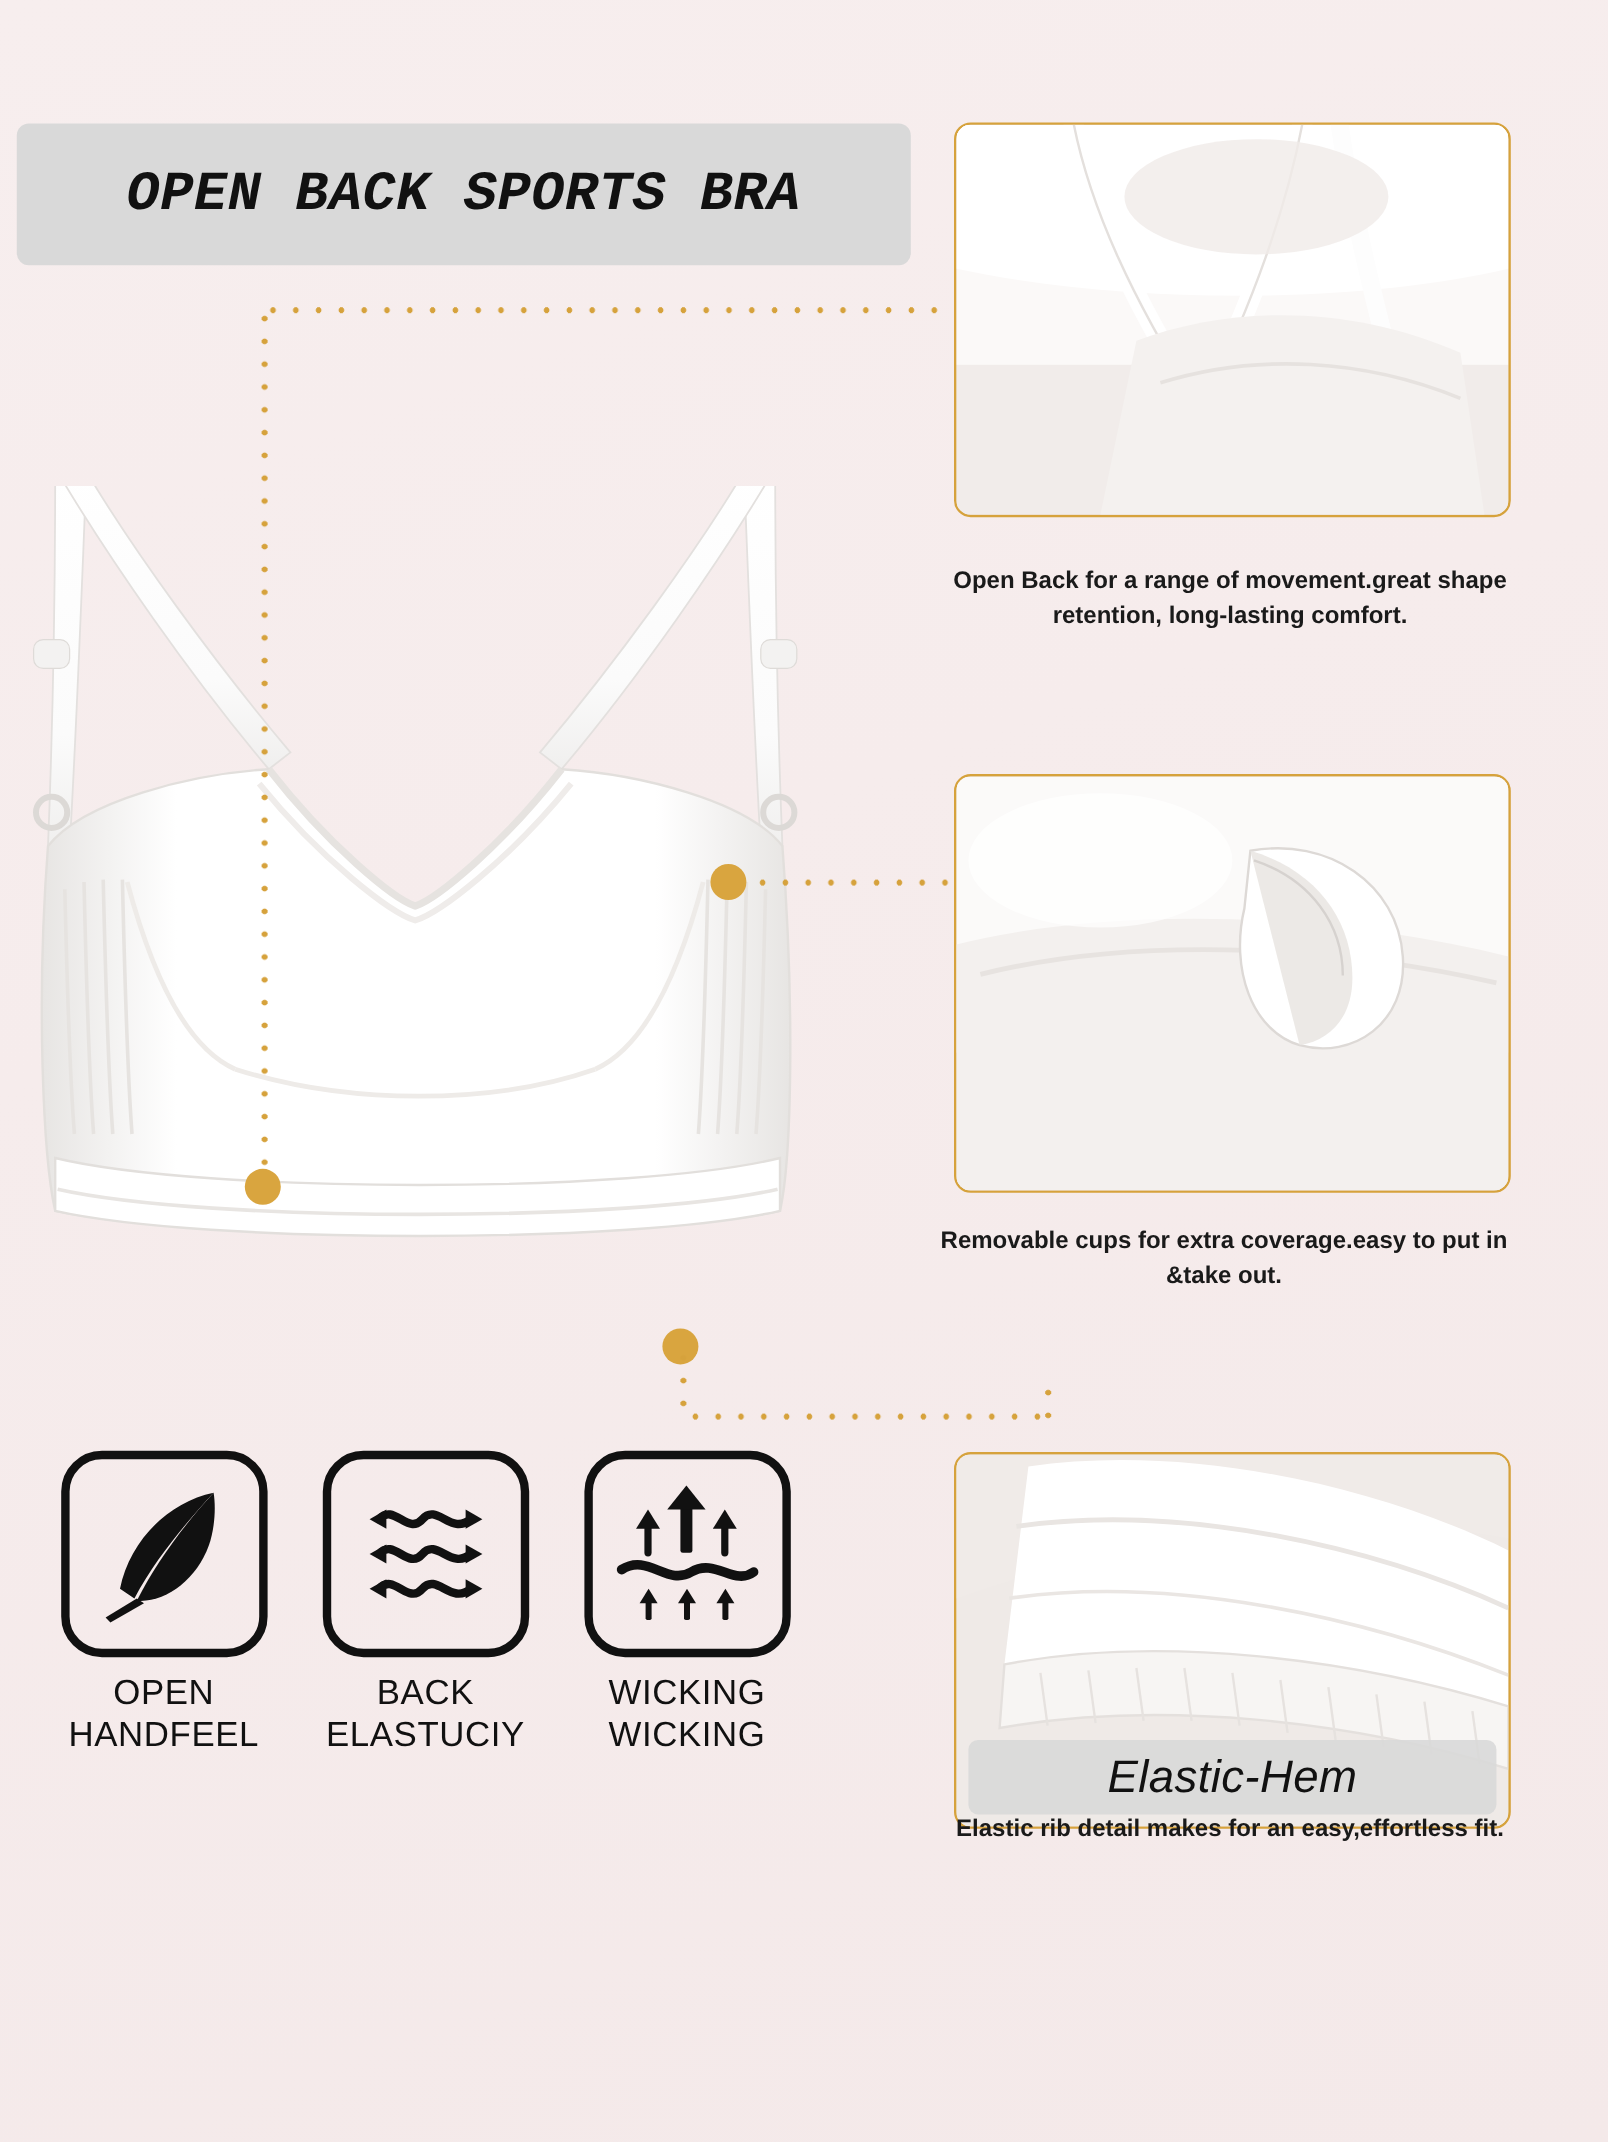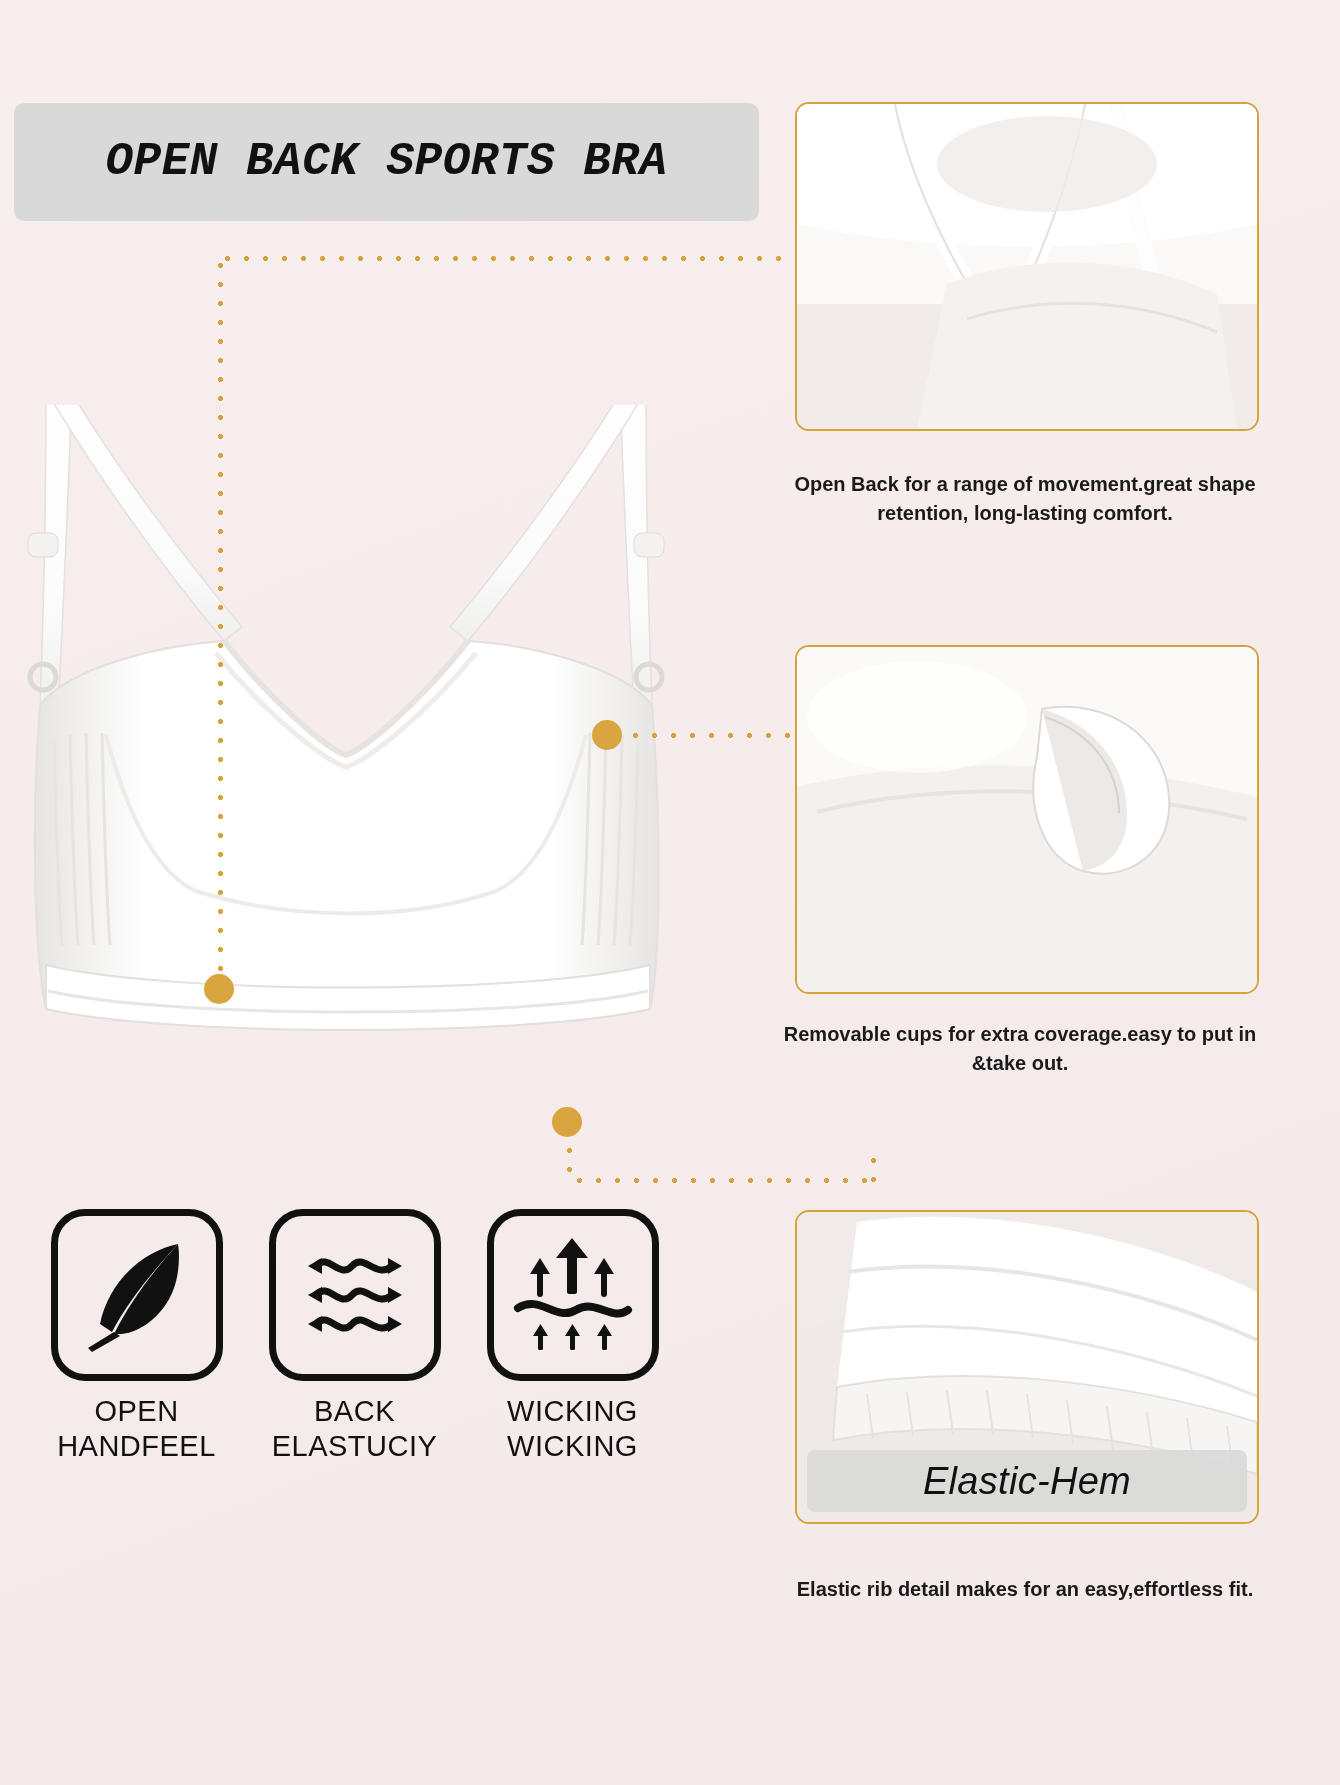--- a/index.html
+++ b/index.html
@@ -286,21 +286,21 @@
           <path d="M310 194 L 316 238" fill="none"></path>
           <path d="M350 200 L 356 244" fill="none"></path>
           <path d="M390 206 L 396 250" fill="none"></path>
           <path d="M430 214 L 436 258" fill="none"></path>
         </g>
       </svg>
     </div>
     <div class="photo-caption">Elastic-Hem</div>
   </div>
 
-  <div class="desc" style="left:770px; top:1575px; width:510px;">Elastic rib detail makes for an easy,effortless fit.</div>
+  <div class="desc" style="left:770px; top:1510px; width:510px;">Elastic rib detail makes for an easy,effortless fit.</div>
 
   <div class="feat" style="left:44px; top:1209px;">
     <div class="box">
       <svg width="118" height="118" viewBox="0 0 118 118" xmlns="http://www.w3.org/2000/svg">
         <path d="M100 8 C 62 16, 30 48, 22 88 L 34 96 C 52 62, 78 32, 100 8 Z" fill="#111"></path>
         <path d="M100 8 C 76 34, 52 66, 36 98 C 60 100, 86 80, 96 52 C 101 38, 102 20, 100 8 Z" fill="#111"></path>
         <path d="M36 96 L 10 112 L 14 116 L 42 100 Z" fill="#111"></path>
       </svg>
     </div>
     <div class="cap">

